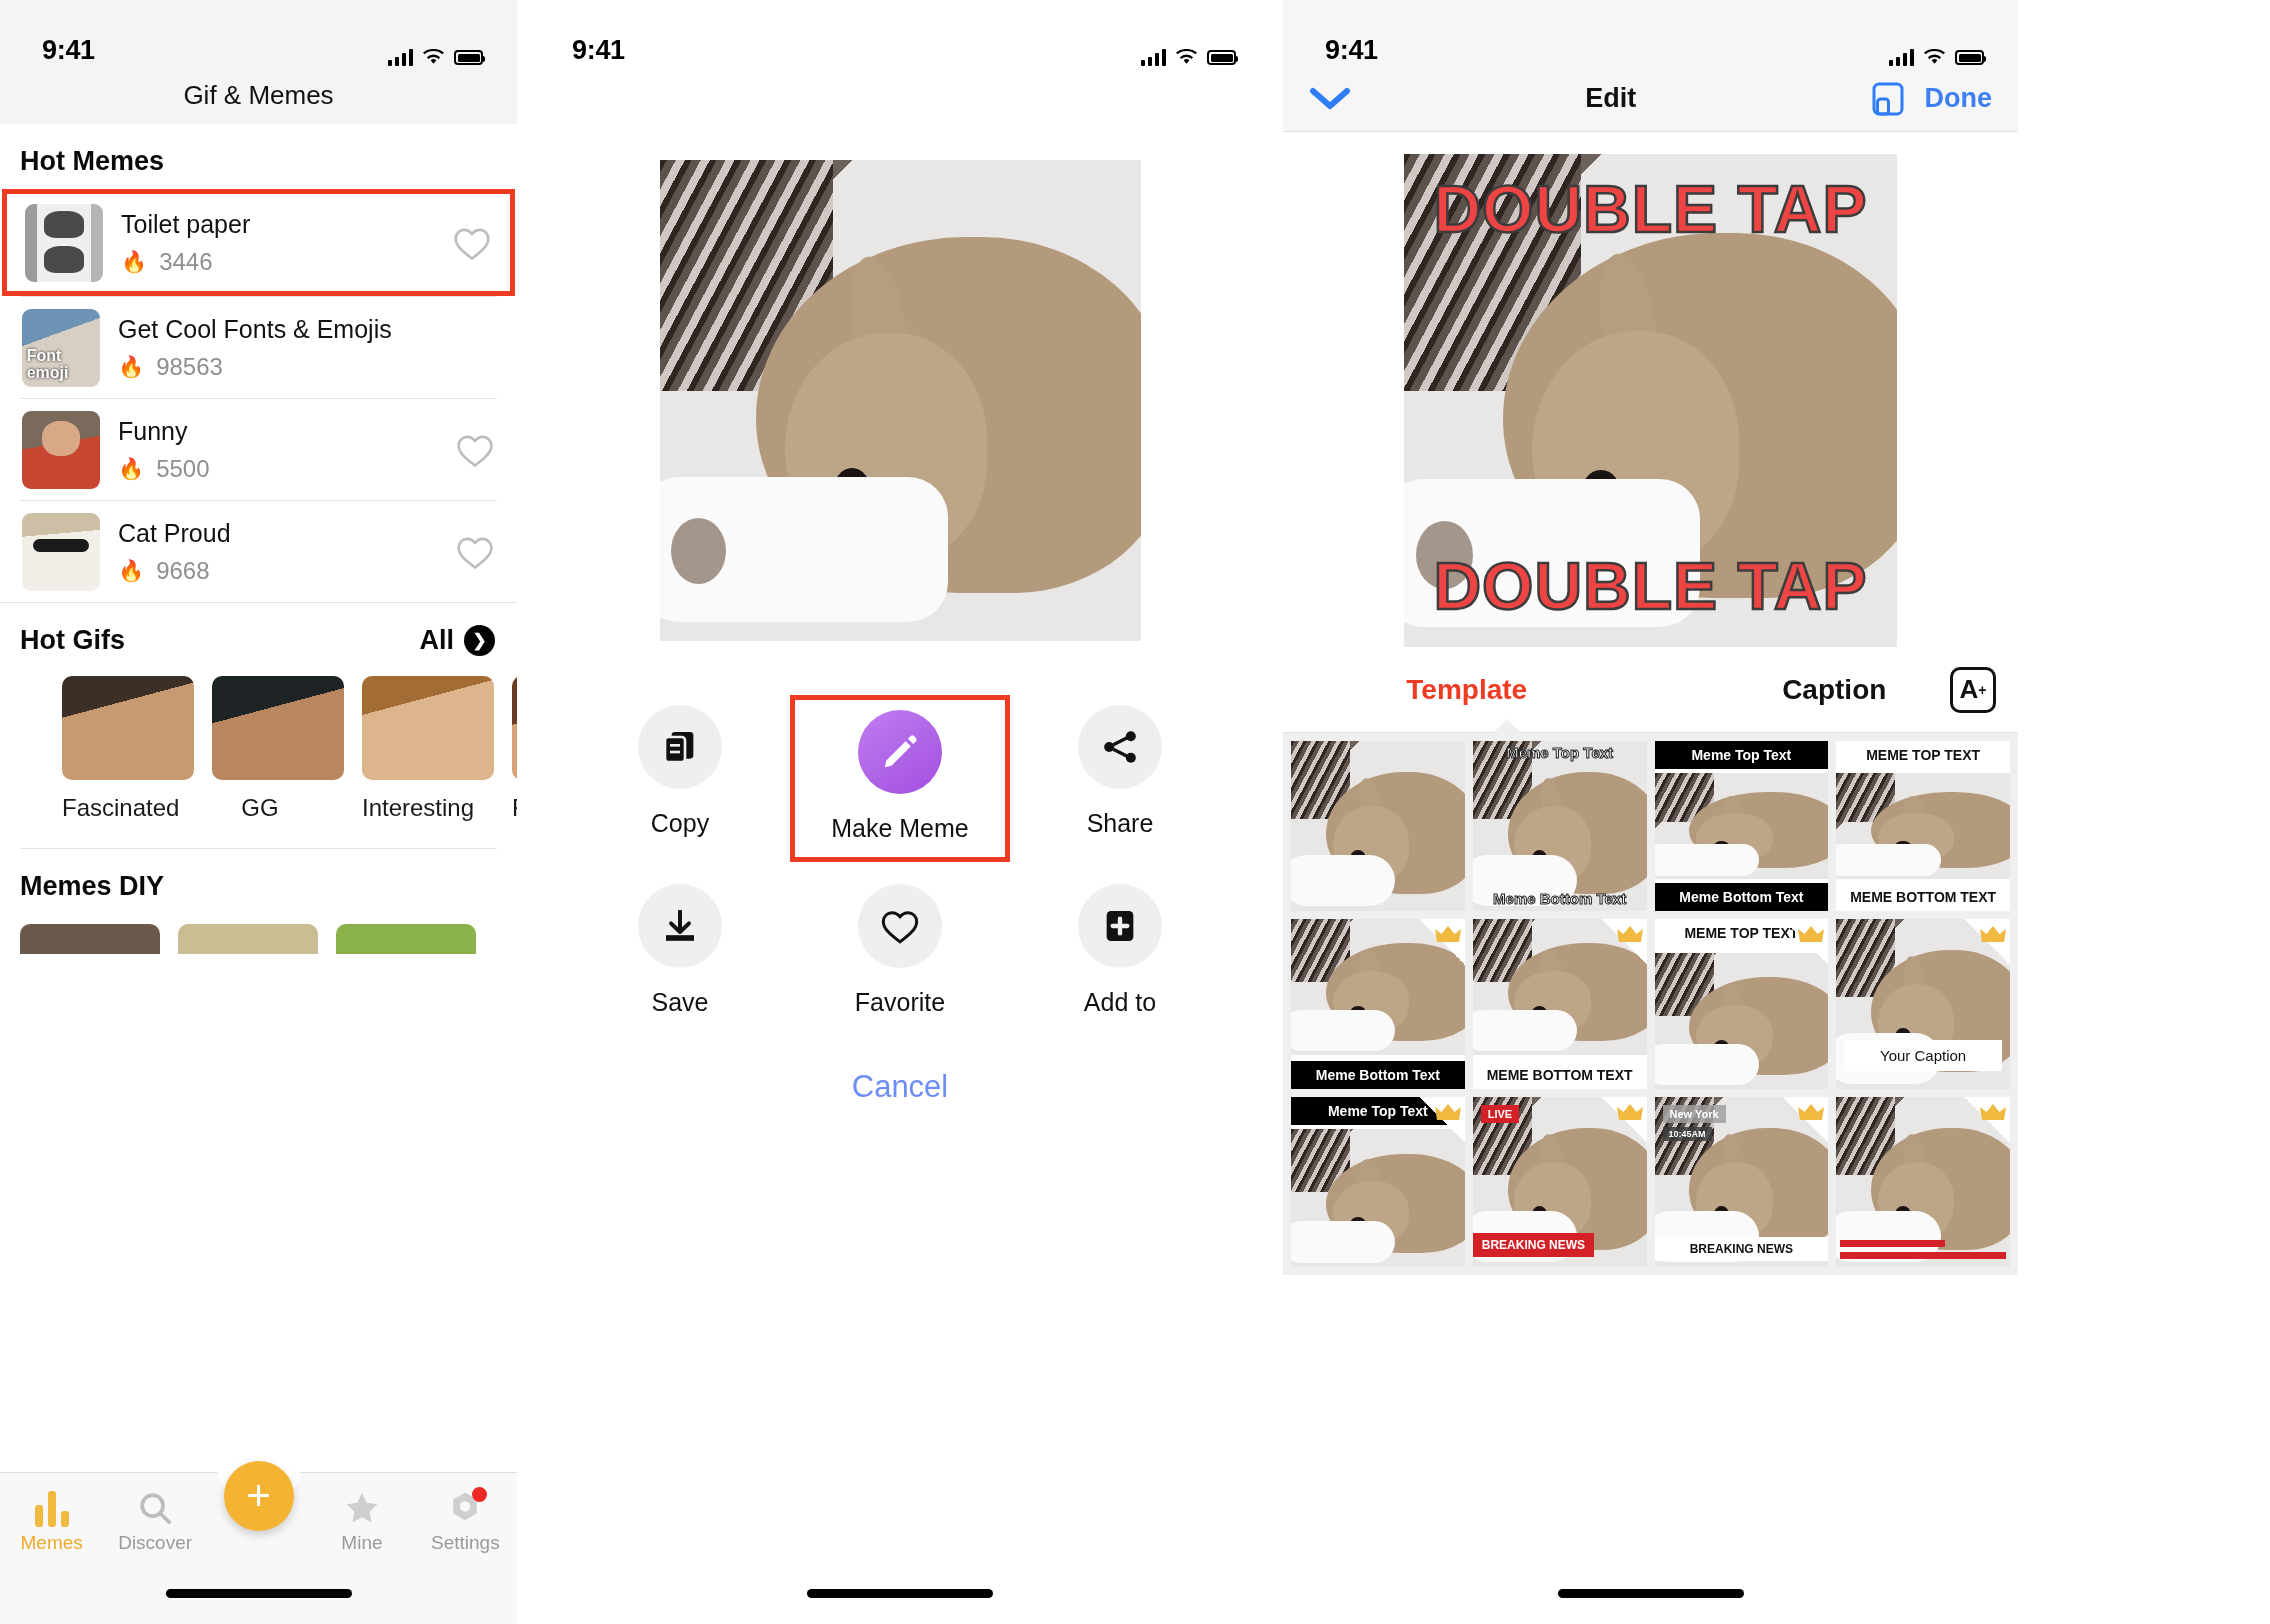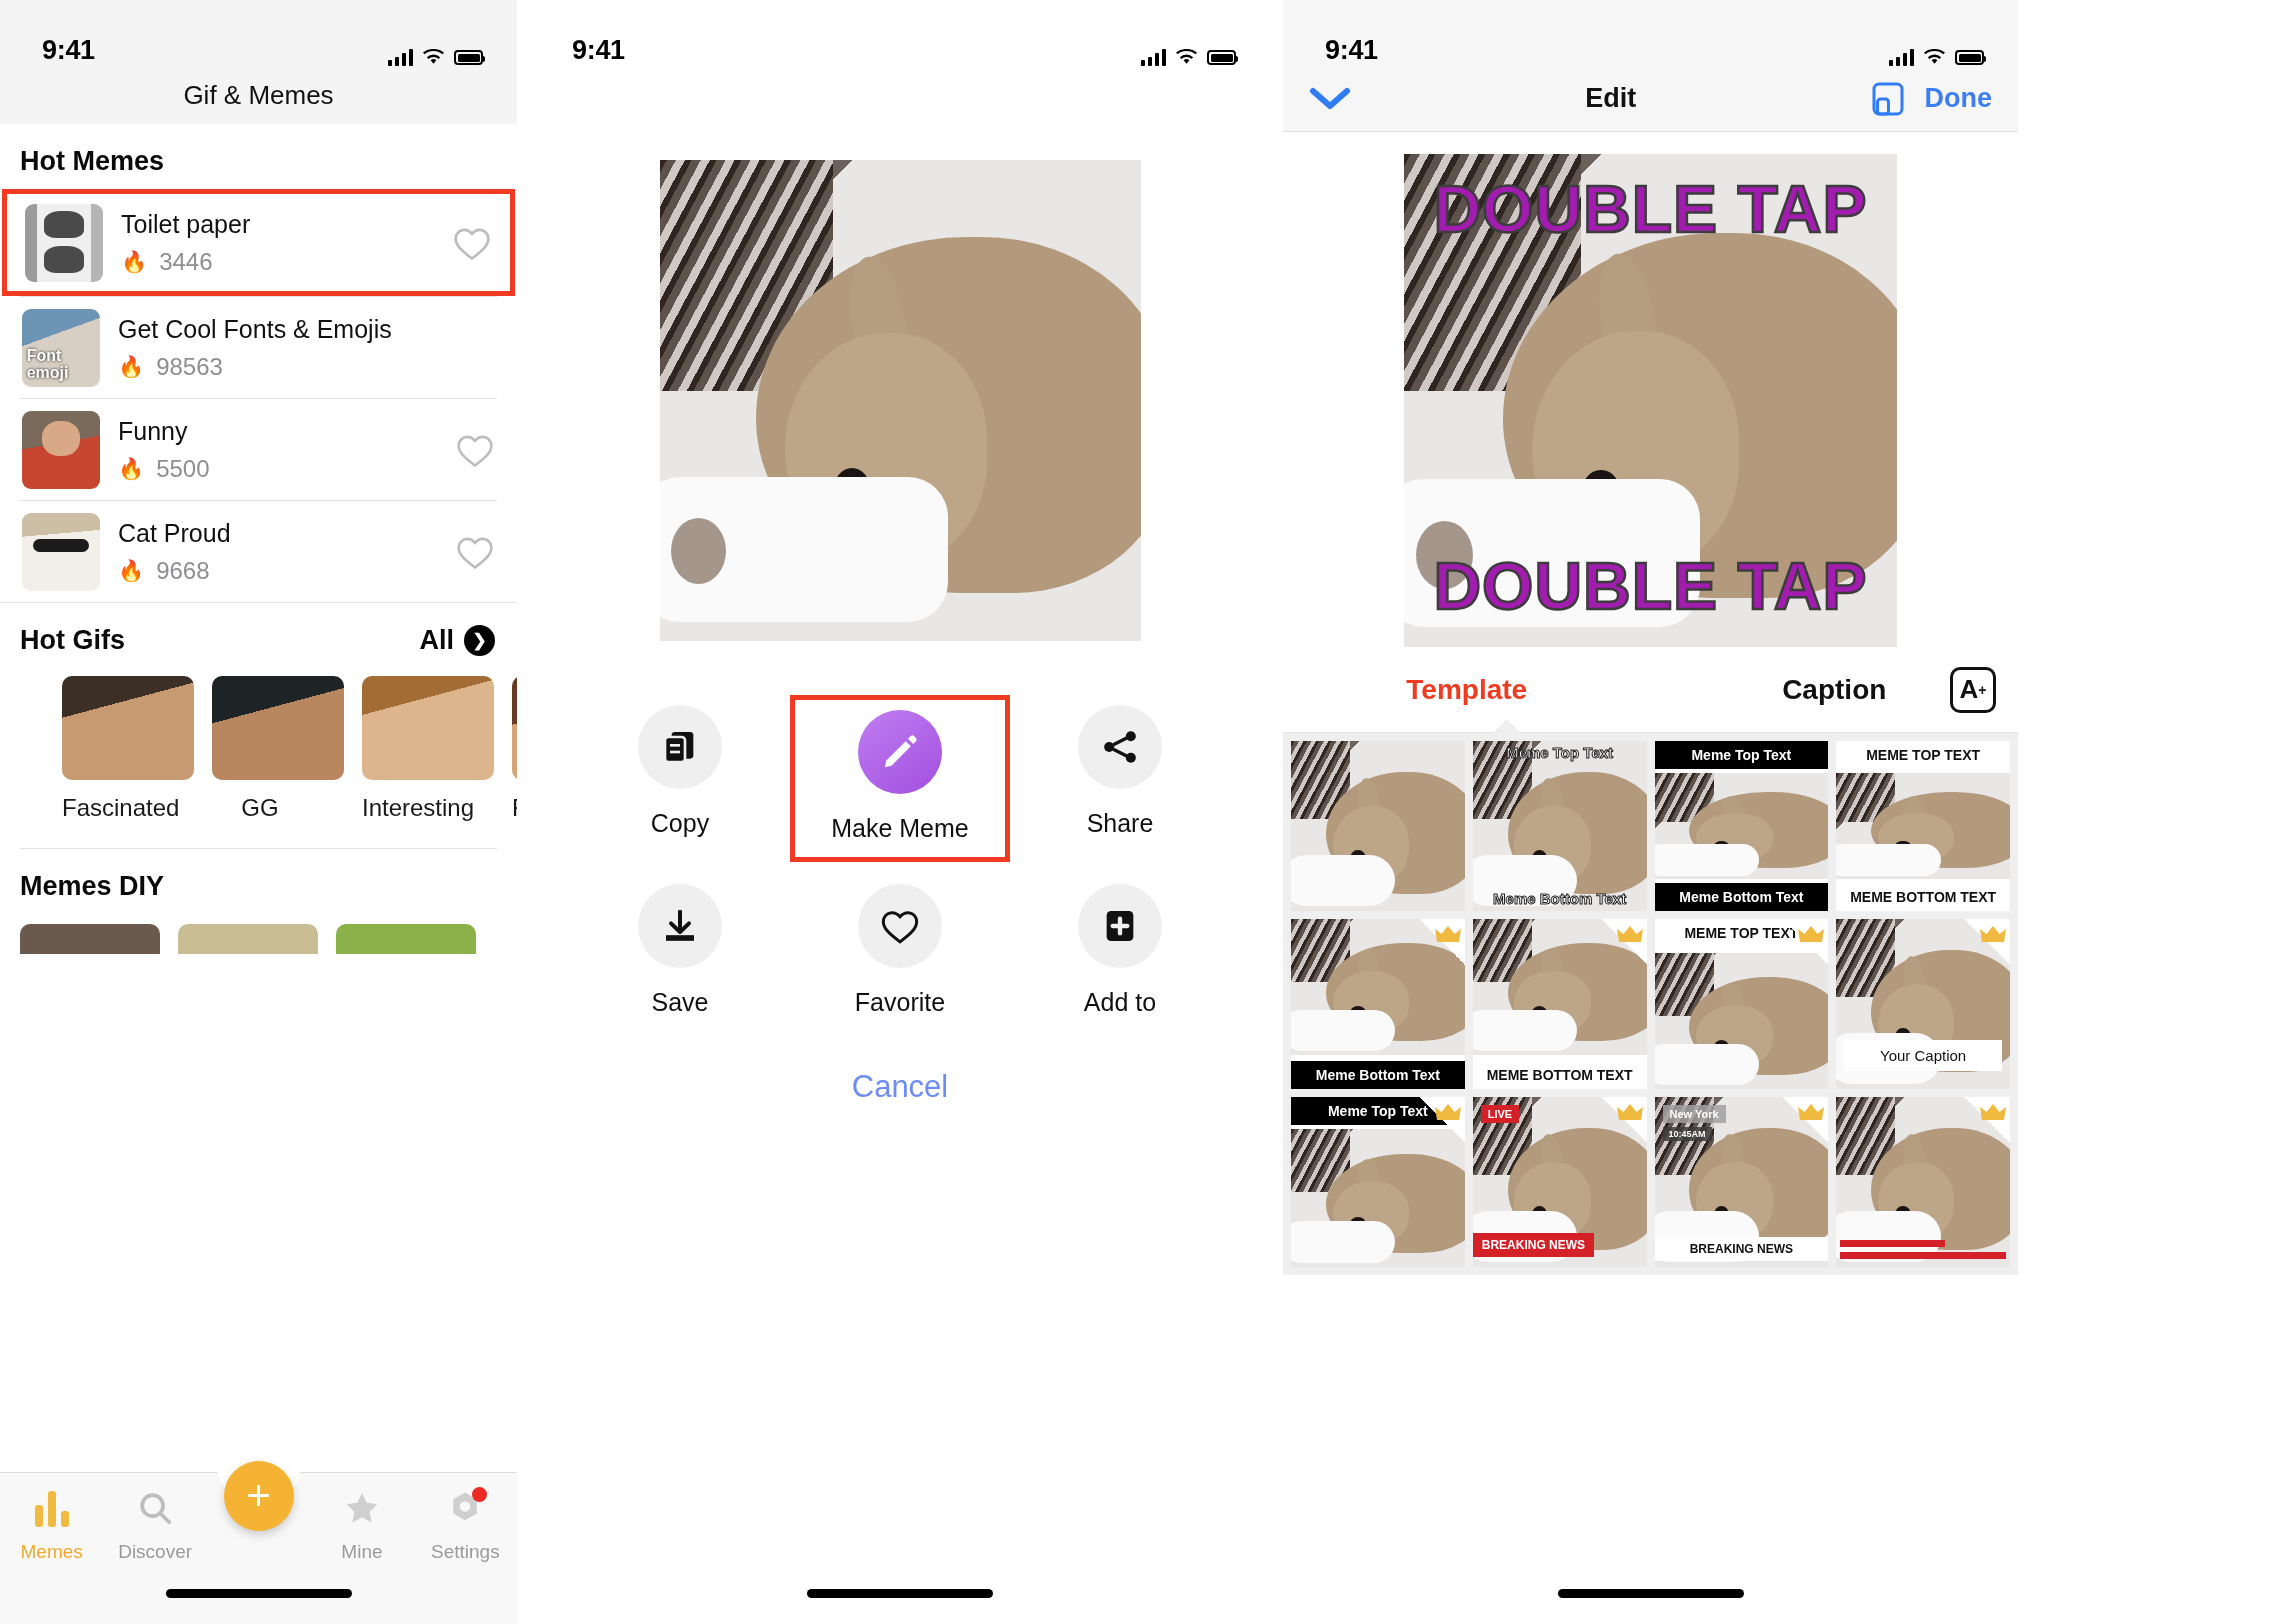--- a/index.html
+++ b/index.html
@@ -91,21 +91,21 @@
   .d1 { background: linear-gradient(180deg,#6a5a4e 0 46%, #2b2b2b 46% 100%); }
   .d2 { background: linear-gradient(180deg,#c9bd94 0 46%, #efe7c8 46% 100%); }
   .d3 { background: linear-gradient(180deg,#8bb24a 0 46%, #c9dd9b 46% 100%); }
   .diy-txt { font-size: 15px; font-weight: 700; color: #fff; text-shadow: 0 0 3px #000; letter-spacing: .5px;
              position: absolute; top: 40%; }
   .d2 .diy-txt, .d3 .diy-txt { color: #111; text-shadow: none; }
 
   
   .tabbar { position: absolute; left: 0; bottom: 0; width: 517px; height: 152px; background: #f8f8f8;
             border-top: 1px solid #dcdcdc; display: flex; align-items: flex-start; padding-top: 14px; }
-  .tab { flex: 1 1 0; display: flex; flex-direction: column; align-items: center; gap: 14px; position: relative; }
+  .tab { flex: 1 1 0; display: flex; flex-direction: column; align-items: center; gap: 5px; position: relative; }
   .tab-lbl { font-size: 19px; color: #9a9a9a; }
   .tab.active .tab-lbl { color: #f0a92d; }
   .ti { height: 40px; display: flex; align-items: flex-end; justify-content: center; }
   .bars { display: flex; align-items: flex-end; gap: 5px; height: 36px; }
   .bars i { width: 8px; background: #f0b93f; border-radius: 3px; display: block; }
   .bars i:nth-child(1){height:22px}.bars i:nth-child(2){height:36px}.bars i:nth-child(3){height:16px}
   .ti svg { display: block; }
   .fab-notch { position: absolute; left: 50%; transform: translateX(-50%); top: -22px; width: 84px; height: 42px;
                background: #ffffff; border-radius: 0 0 42px 42px; }
   .fab { position: absolute; left: 50%; transform: translateX(-50%); top: -26px; width: 70px; height: 70px;
@@ -147,21 +147,21 @@
   .p3-navbar { height: 66px; background: #f6f6f6; display: flex; align-items: center;
                justify-content: space-between; padding: 0 26px; border-bottom: 1px solid #e0e0e0; }
   .p3-title { font-size: 27px; font-weight: 700; color: #111; }
   .nav-right { display: flex; align-items: center; gap: 20px; }
   .nav-done { font-size: 27px; font-weight: 700; color: #3d7ef5; }
   .chev-dn svg { width: 42px; height: 26px; display: block; }
   .crop-ic svg { width: 34px; height: 34px; display: block; }
 
   .p3-canvas { width: 493px; height: 493px; margin: 22px auto 0 auto; position: relative; overflow: hidden; }
   .meme-text { position: absolute; left: 0; right: 0; text-align: center;
-               font-size: 66px; font-weight: 700; letter-spacing: 1px; color: #a21caf;
+               font-size: 66px; font-weight: 700; letter-spacing: 1px; color: #ef4444;
                -webkit-text-stroke: 2.5px #3c3c3c; line-height: 1; white-space: nowrap; }
   .meme-text.top { top: 22px; }
   .meme-text.bot { bottom: 28px; }
 
   .tpl-tabs { height: 86px; display: flex; align-items: center; background: #fff; position: relative;
               border-bottom: 1px solid #e2e2e2; }
   .tpl-tab { flex: 1 1 0; text-align: center; font-size: 28px; color: #111; font-weight: bold; }
   .tpl-tab.active { color: #ef3b22; }
   .tpl-aplus { position: absolute; right: 22px; top: 50%; transform: translateY(-50%);
                width: 46px; height: 46px; border: 3px solid #111; border-radius: 10px;

